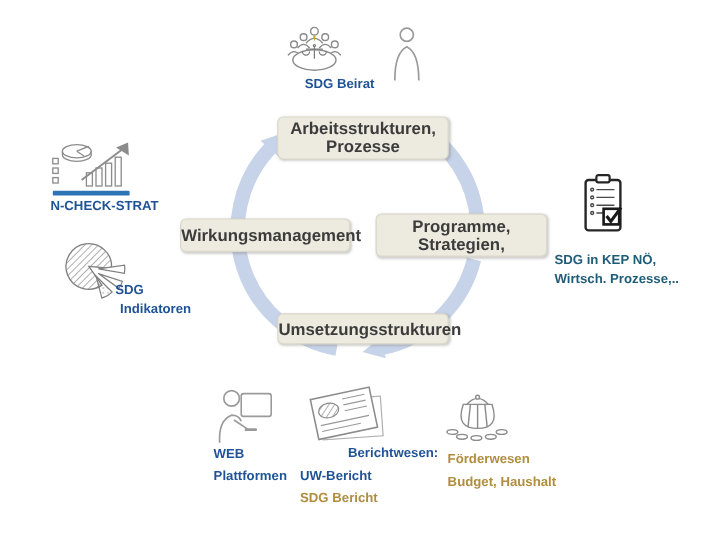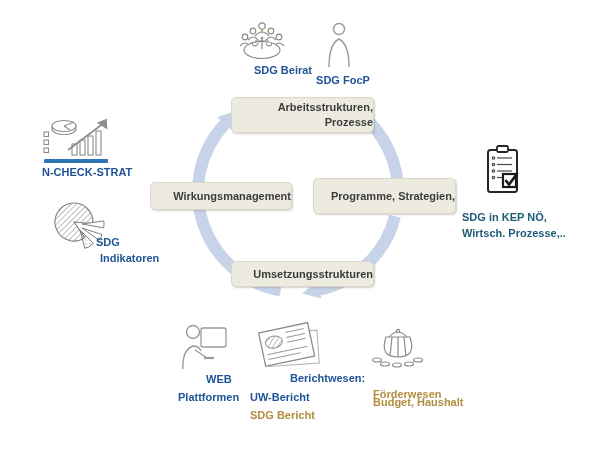--- a/index.html
+++ b/index.html
@@ -6,21 +6,21 @@
   #stage{position:relative;width:600px;height:454px;background:#ffffff;overflow:hidden;
          font-family:"Liberation Sans",sans-serif;}
   .abs{position:absolute;}
   .label{font-weight:bold;font-size:11px;line-height:13px;white-space:nowrap;}
   .blue{color:#1F5396;}
   .teal{color:#1F5C78;}
   .gold{color:#B08D3F;}
   .cycle-box{
     position:absolute;background:#EDEBE0;border:1px solid #DBD8C9;border-radius:5px;
     box-shadow:1px 1px 2px rgba(120,120,120,.35);
-    color:#3C3C3C;font-weight:bold;font-size:11px;text-align:right;
+    color:#3C3C3C;font-weight:bold;font-size:14px;text-align:center;
     display:flex;flex-direction:column;justify-content:center;line-height:15px;
   }
   .underbar{position:absolute;background:#2E75B6;height:3.5px;border-radius:1px;}
   svg{display:block;}
 </style>
 </head>
 <body>
 
 <div id="stage">
 
@@ -77,21 +77,20 @@
     </g>
   </svg>
   <div class="abs label blue" style="left:212px;top:64px;width:100px;text-align:right;">SDG Beirat</div>
 
   <svg class="abs" style="left:322px;top:22px" width="34" height="46" viewBox="0 0 34 46">
     <g stroke="#9a9a9a" stroke-width="1.4" fill="none">
       <circle cx="17" cy="7" r="5.5"></circle>
       <path d="M7,45 Q7,22 17,17 Q27,22 27,45"></path>
     </g>
   </svg>
-  <div class="abs label blue" style="left:298px;top:74px;width:90px;text-align:center;">SDG FocP</div>
 
   <svg class="abs" style="left:42px;top:116px" width="72" height="42" viewBox="0 0 72 42">
     <g stroke="#8C8C8C" stroke-width="1.1" fill="#ffffff">
       <rect x="2" y="16" width="4.5" height="4.5"></rect>
       <rect x="2" y="24" width="4.5" height="4.5"></rect>
       <rect x="2" y="32" width="4.5" height="4.5"></rect>
       <ellipse cx="22" cy="10" rx="12" ry="5.5"></ellipse>
       <path d="M10,10 L10,13 A12,5.5 0 0 0 34,13 L34,10" fill="none"></path>
       <line x1="22" y1="10" x2="32" y2="6"></line>
         <line x1="22" y1="10" x2="28" y2="14"></line>
@@ -146,21 +145,21 @@
 
   <svg class="abs" style="left:180px;top:320px" width="48" height="50" viewBox="0 0 48 50">
     <rect x="21" y="8" width="25" height="19" rx="2" fill="#ffffff" stroke="#9a9a9a" stroke-width="1.3"></rect>
     <g stroke="#9a9a9a" stroke-width="1.4" fill="none">
       <circle cx="13" cy="12" r="6.5"></circle>
       <path d="M3,49 Q2,30 13,26 Q19,26 21,31"></path>
       <path d="M15,30 L27,38"></path>
       <path d="M24,38 L34,38" stroke-width="2.2"></path>
     </g>
   </svg>
-  <div class="abs label blue" style="left:178px;top:373px;margin-left:28px;">WEB</div>
+  <div class="abs label blue" style="left:178px;top:373px;">WEB</div>
   <div class="abs label blue" style="left:178px;top:391px;">Plattformen</div>
 
   <svg class="abs" style="left:256px;top:320px" width="70" height="50" viewBox="0 0 70 50">
     <g transform="rotate(-4 35 26)">
       <rect x="12" y="12" width="50" height="33" fill="#ffffff" stroke="#b0b0b0" stroke-width="1"></rect>
     </g>
     <g transform="rotate(-12 33 26)">
       <rect x="6" y="7" width="50" height="34" fill="#ffffff" stroke="#8C8C8C" stroke-width="1.3"></rect>
       <ellipse cx="19" cy="19" rx="8.5" ry="6" fill="url(#hatch)" stroke="#8C8C8C" stroke-width="1"></ellipse>
       <g stroke="#9a9a9a" stroke-width="1">
@@ -184,16 +183,16 @@
       <path d="M24,13 L22,32" fill="none"></path>
       <path d="M30,13 L30,33" fill="none"></path>
       <path d="M36,13 L38,32" fill="none"></path>
       <ellipse cx="9" cy="36" rx="4.5" ry="2"></ellipse>
       <ellipse cx="17" cy="40" rx="4.5" ry="2"></ellipse>
       <ellipse cx="29" cy="41" rx="4.5" ry="2"></ellipse>
       <ellipse cx="41" cy="40" rx="4.5" ry="2"></ellipse>
       <ellipse cx="50" cy="36" rx="4.5" ry="2"></ellipse>
     </g>
   </svg>
-  <div class="abs label gold" style="left:373px;top:388px;">Förderwesen</div>
+  <div class="abs label gold" style="left:373px;top:377px;">Förderwesen</div>
   <div class="abs label gold" style="left:373px;top:396px;">Budget, Haushalt</div>
 
 </div>
 
 </body></html>

